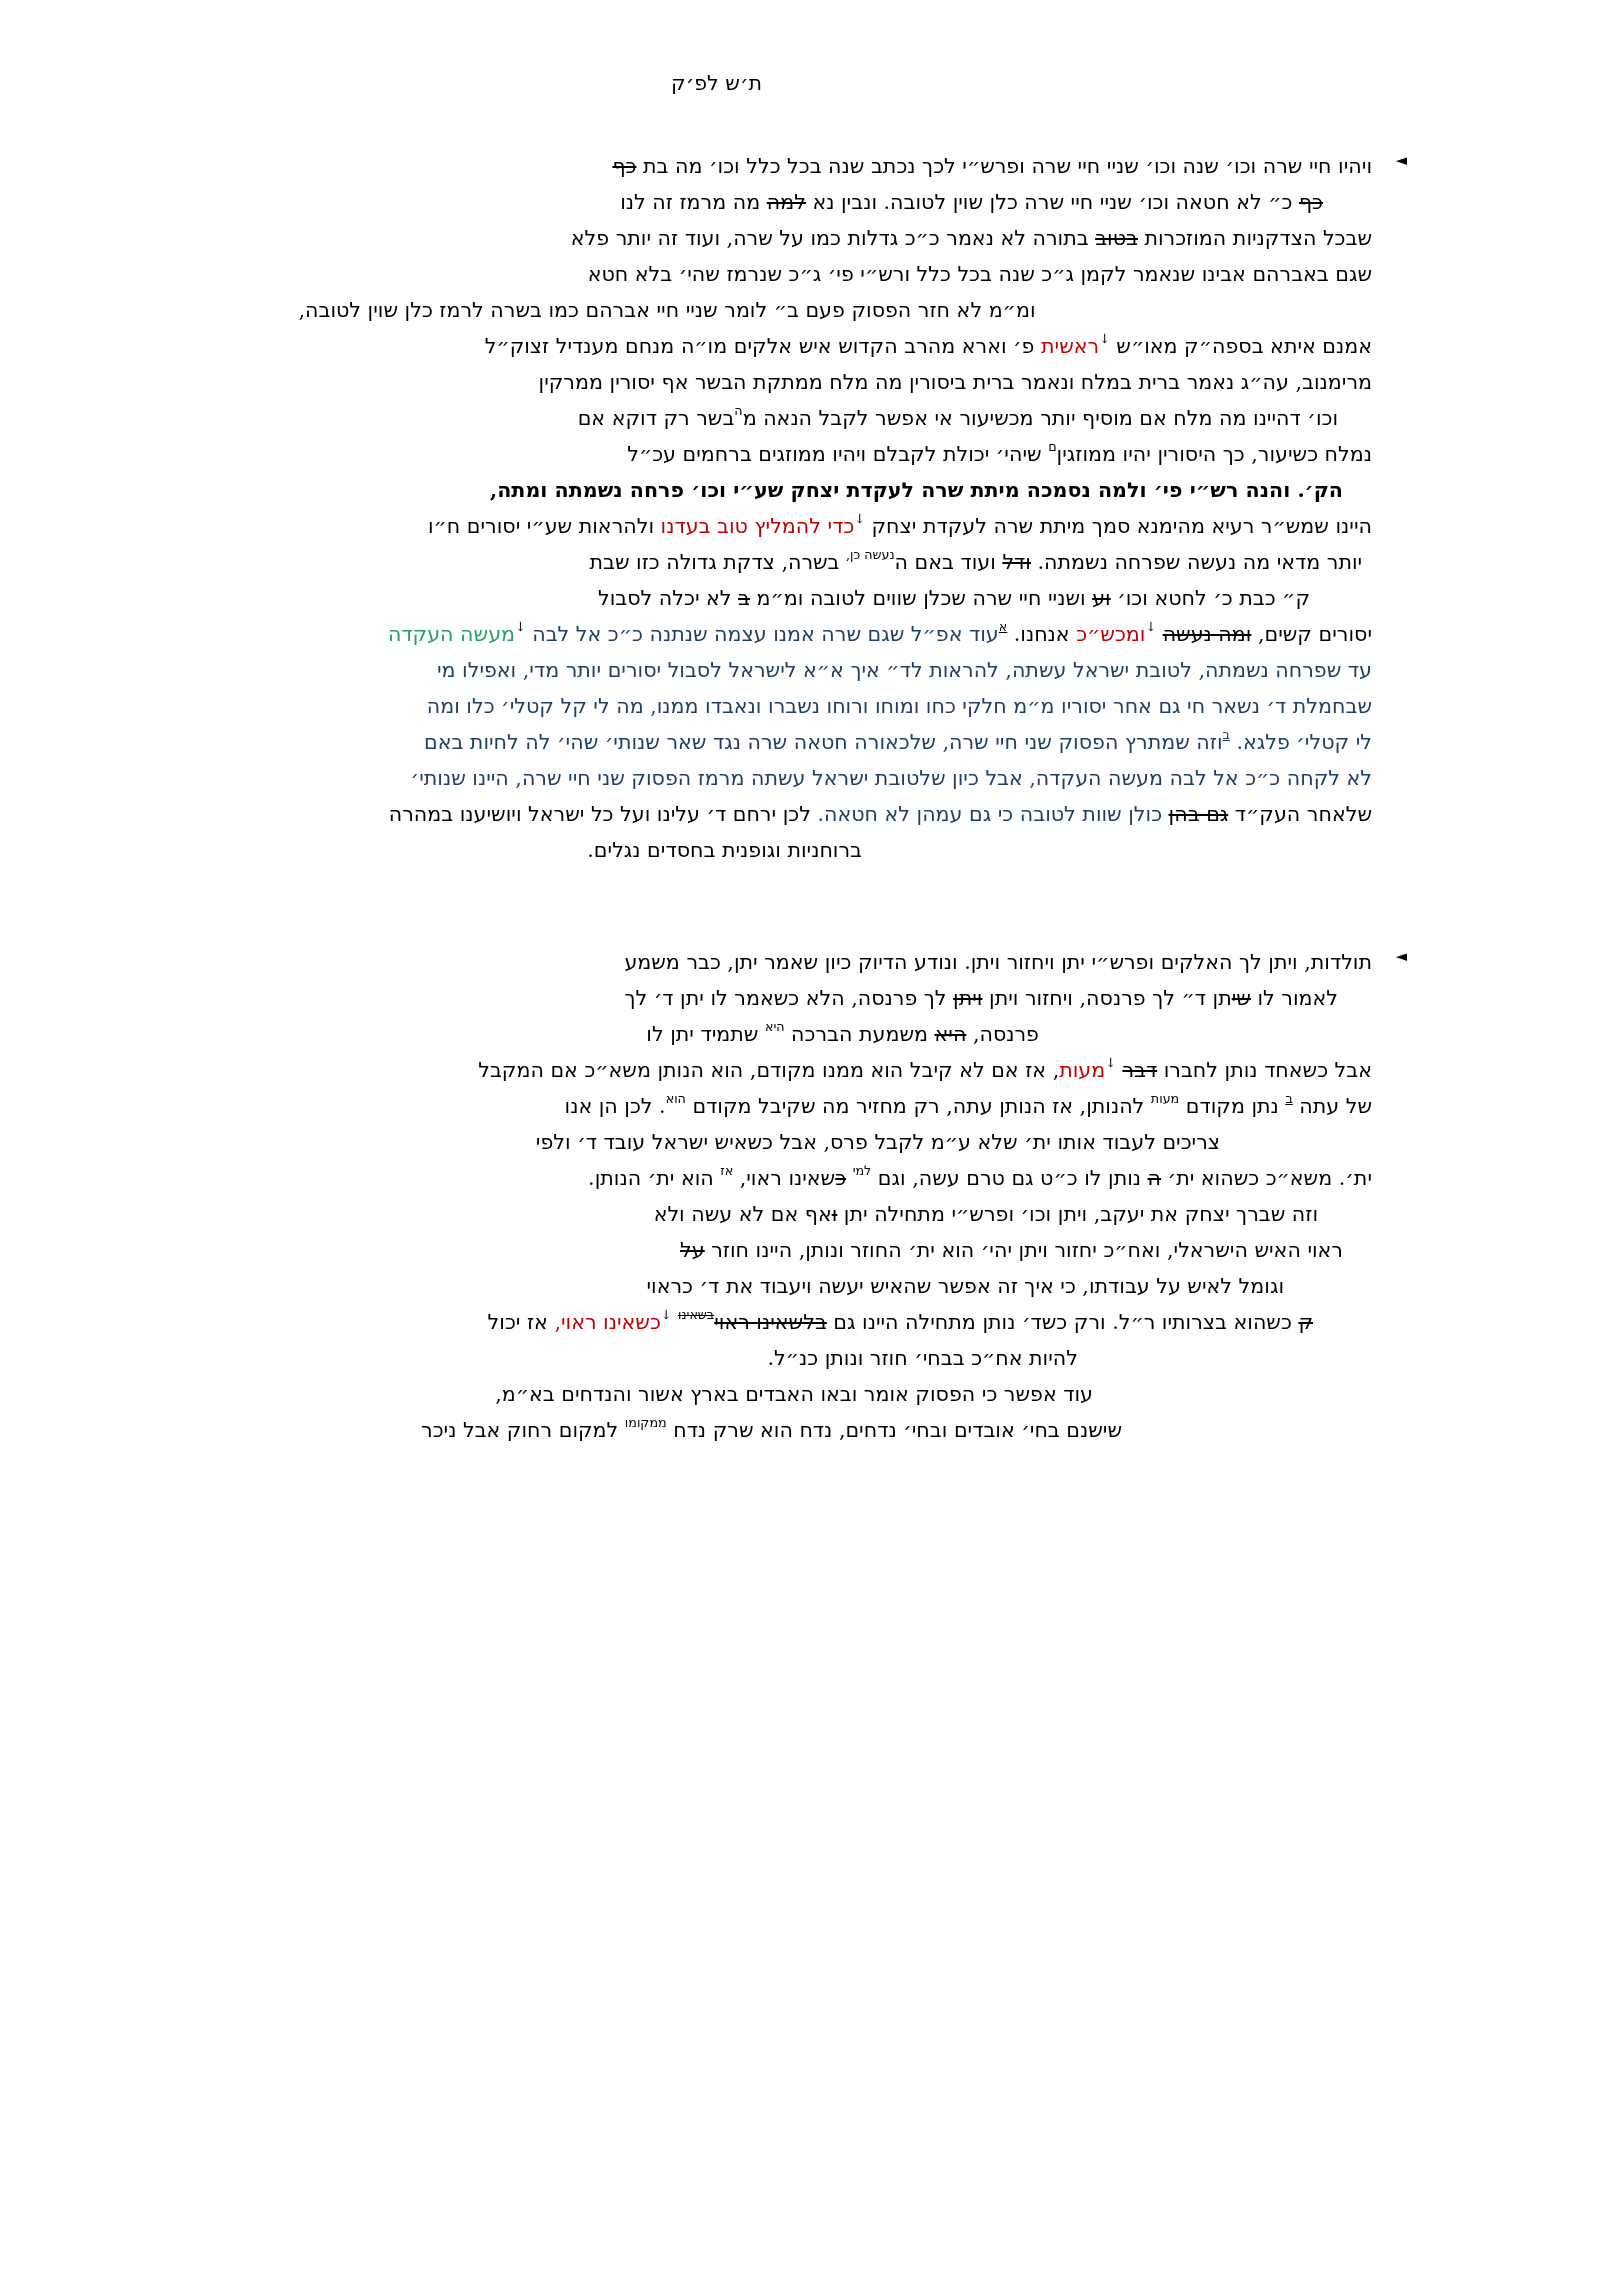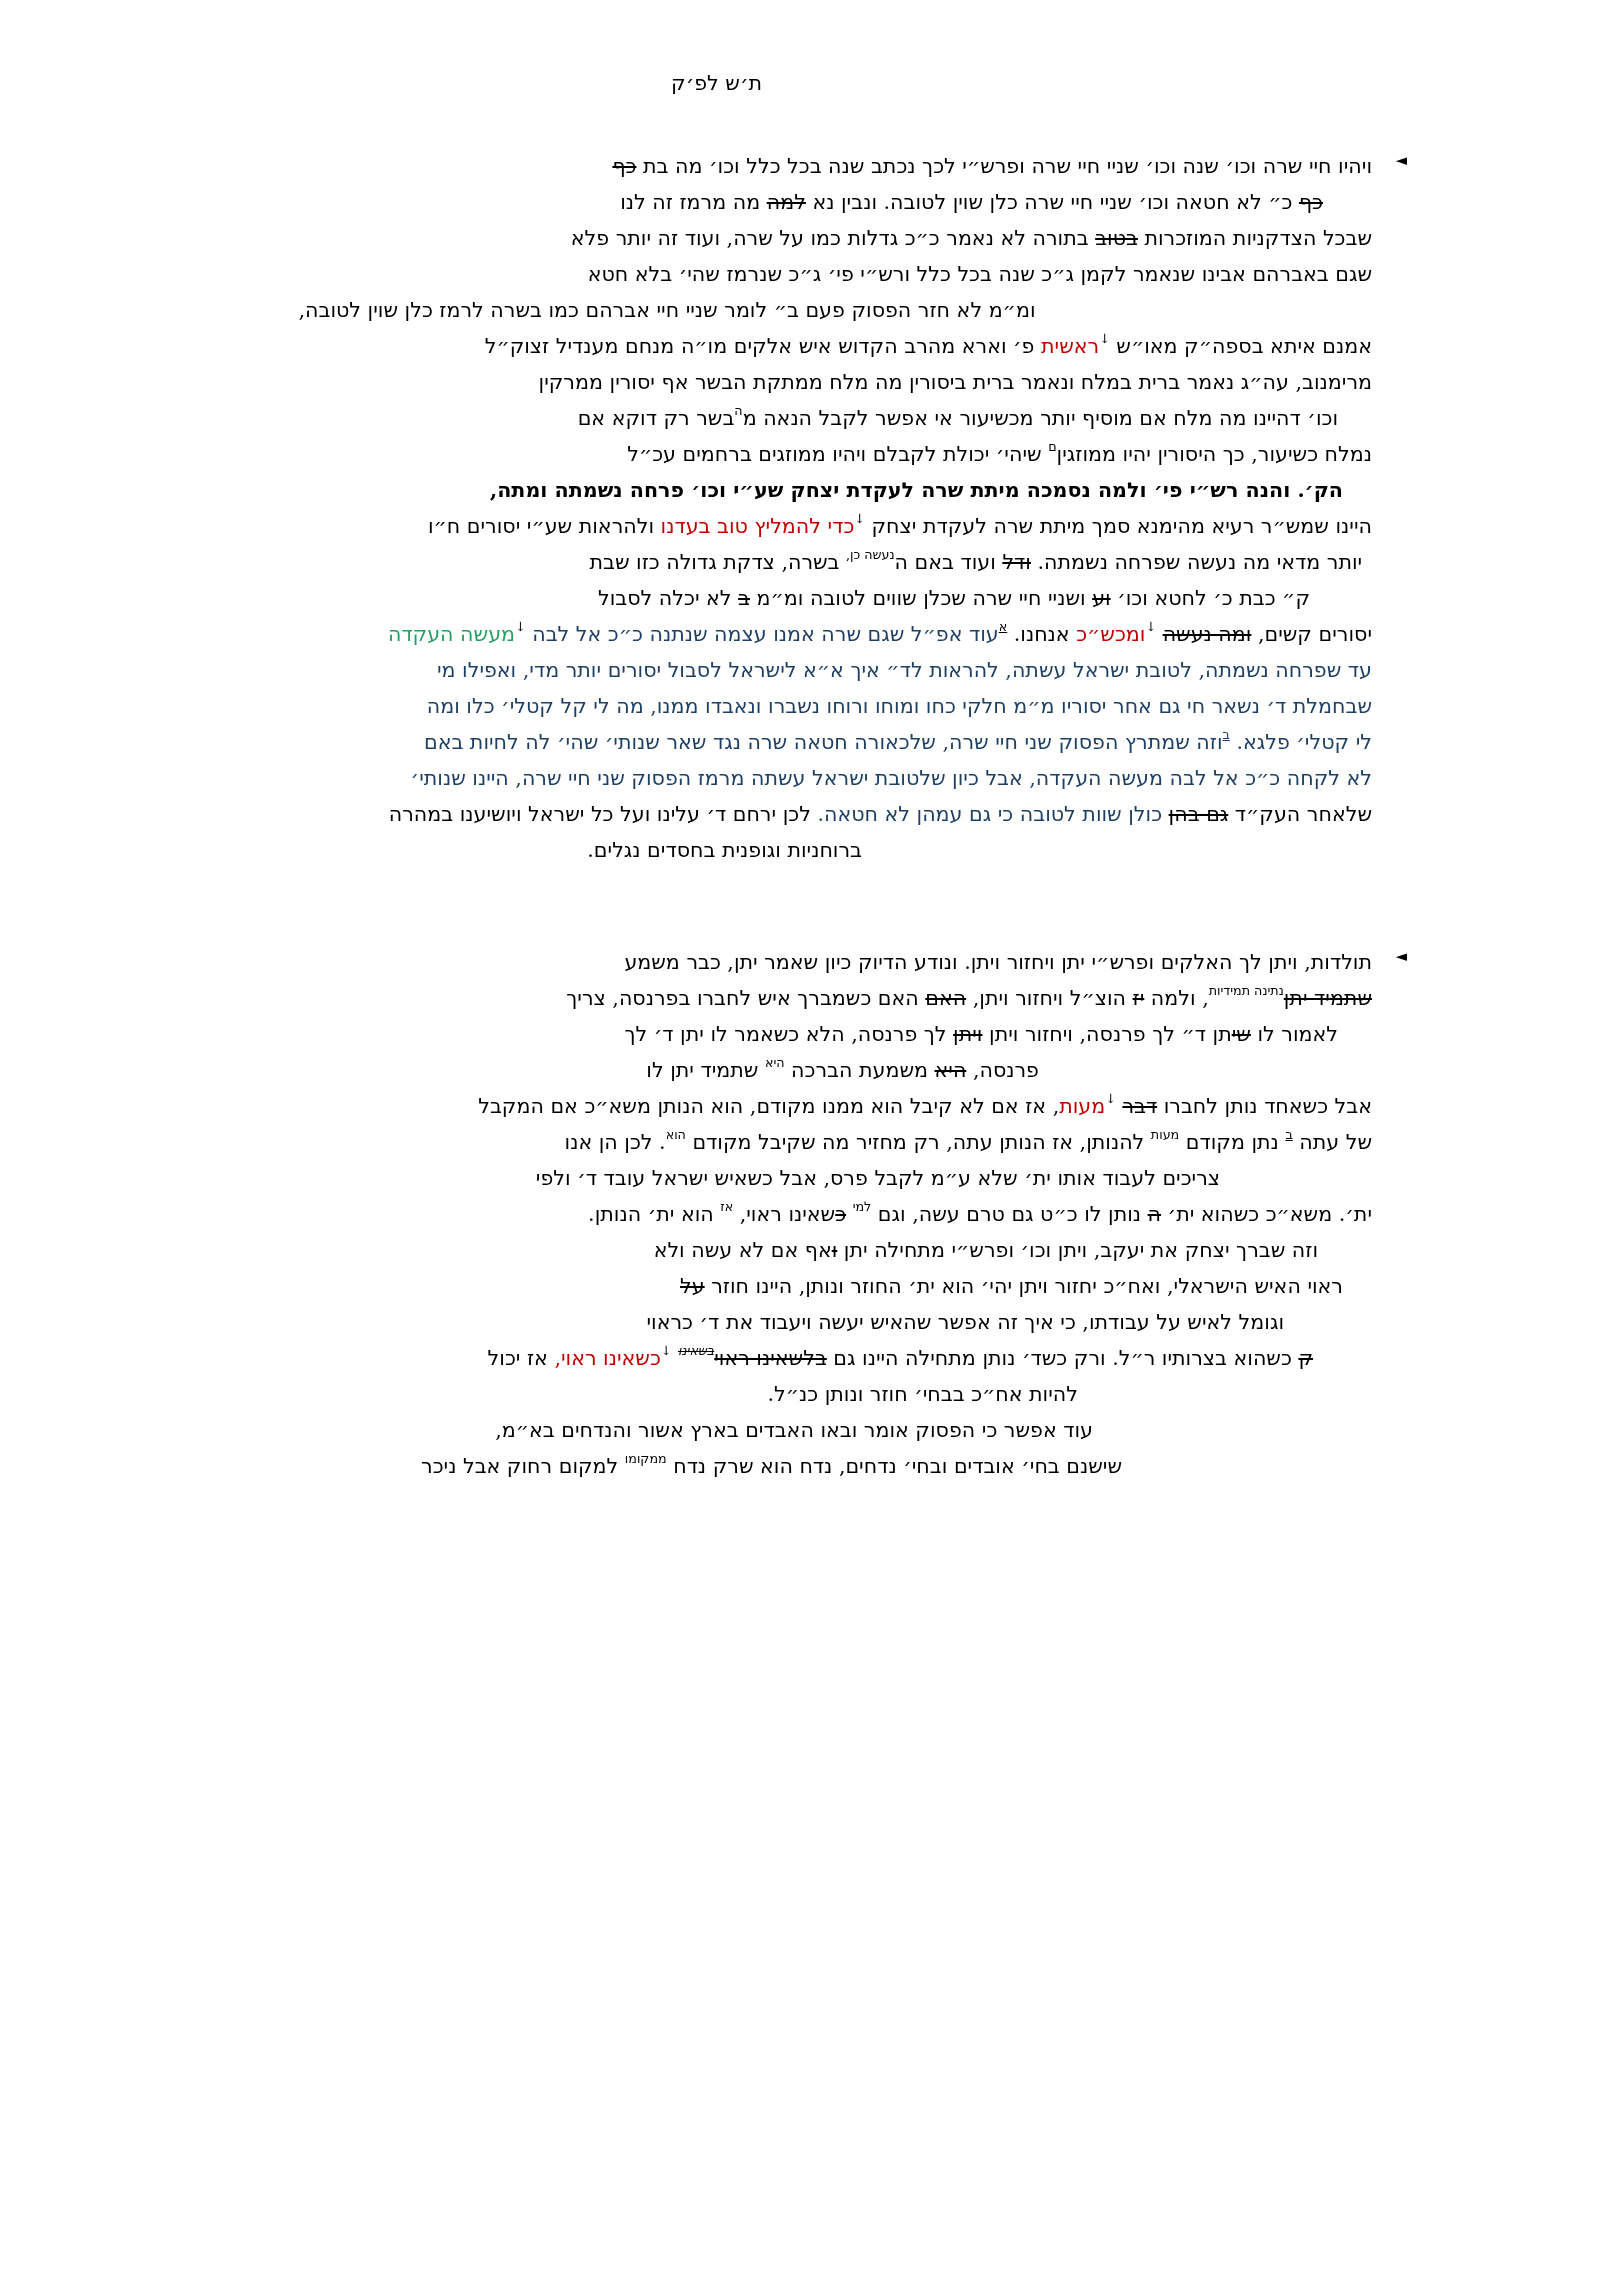--- a/index.html
+++ b/index.html
@@ -27,21 +27,21 @@
   }
   .marker{
     position:absolute;
     right:-35px;top:4.9px;
     font-size:14.7px;color:#000;
     line-height:1;
   }
   .strike{text-decoration:line-through;}
   .underline{text-decoration:underline;}
   .sup{font-size:12.7px;vertical-align:9.8px;line-height:0;}
-  .sup.strike{text-decoration:line-through;font-style:italic;}
+  .sup.strike{text-decoration:line-through;}
   .sup.underline{text-decoration:underline;}
   .c-r{color:#C00000;}
   .c-g{color:#27A163;}
   .c-b{color:#1F4064;}
 </style>
 </head>
 <body>
 
 <div class="doc">
   <div class="page-header">ת׳ש לפ׳ק</div>
@@ -65,21 +65,20 @@
         <div class="line"><span class="seg c-b">עד שפרחה נשמתה, לטובת ישראל עשתה, להראות לד״ איך א״א לישראל לסבול יסורים יותר מדי, ואפילו מי</span></div>
         <div class="line"><span class="seg c-b">שבחמלת ד׳ נשאר חי גם אחר יסוריו מ״מ חלקי כחו ומוחו ורוחו נשברו ונאבדו ממנו, מה לי קל קטלי׳ כלו ומה</span></div>
         <div class="line"><span class="seg c-b">לי קטלי׳ פלגא. </span><span class="seg sup underline c-b">ב</span><span class="seg c-b">וזה שמתרץ הפסוק שני חיי שרה, שלכאורה חטאה שרה נגד שאר שנותי׳ שהי׳ לה לחיות באם</span></div>
         <div class="line"><span class="seg c-b">לא לקחה כ״כ אל לבה מעשה העקדה, אבל כיון שלטובת ישראל עשתה מרמז הפסוק שני חיי שרה, היינו שנותי׳</span></div>
         <div class="line"><span class="seg">שלאחר העק״ד </span><span class="seg strike">גם בהן</span><span class="seg c-b"> כולן שוות לטובה כי גם עמהן לא חטאה.</span><span class="seg"> לכן ירחם ד׳ עלינו ועל כל ישראל ויושיענו במהרה</span></div>
         <div class="line" style="margin-right: 510px;"><span class="seg">ברוחניות וגופנית בחסדים נגלים.</span></div>
       </div>
       <div class="section">
         <span class="marker">◄</span>
         <div class="line"><span class="seg">תולדות, ויתן לך האלקים ופרש״י יתן ויחזור ויתן. ונודע הדיוק כיון שאמר יתן, כבר משמע</span></div>
-        <div class="line"><span class="seg strike">שתמיד יתן</span><span class="seg sup">נתינה תמידיות</span><span class="seg">, ולמה </span><span class="seg strike">יז</span><span class="seg"> הוצ״ל ויחזור ויתן, </span><span class="seg strike">האם</span><span class="seg"> האם כשמברך איש לחברו בפרנסה, צריך</span></div>
         <div class="line" style="margin-right: 34px;"><span class="seg">לאמור לו </span><span class="seg strike">שי</span><span class="seg">תן ד״ לך פרנסה, ויחזור ויתן </span><span class="seg strike">ויתן</span><span class="seg"> לך פרנסה, הלא כשאמר לו יתן ד׳ לך</span></div>
         <div class="line" style="margin-right: 333px;"><span class="seg">פרנסה, </span><span class="seg strike">היא</span><span class="seg"> משמעת הברכה </span><span class="seg sup">היא</span><span class="seg"> שתמיד יתן לו</span></div>
         <div class="line"><span class="seg">אבל כשאחד נותן לחברו </span><span class="seg strike">דבר</span><span class="seg"> </span><span class="seg sup">↓</span><span class="seg c-r">מעות</span><span class="seg">, אז אם לא קיבל הוא ממנו מקודם, הוא הנותן משא״כ אם המקבל</span></div>
         <div class="line"><span class="seg">של עתה </span><span class="seg sup underline">ב</span><span class="seg"> נתן מקודם </span><span class="seg sup">מעות</span><span class="seg"> להנותן, אז הנותן עתה, רק מחזיר מה שקיבל מקודם </span><span class="seg sup">הוא</span><span class="seg">. לכן הן אנו</span></div>
         <div class="line" style="margin-right: 152px;"><span class="seg">צריכים לעבוד אותו ית׳ שלא ע״מ לקבל פרס, אבל כשאיש ישראל עובד ד׳ ולפי</span></div>
         <div class="line"><span class="seg">ית׳. משא״כ כשהוא ית׳ </span><span class="seg strike">ה</span><span class="seg"> נותן לו כ״ט גם טרם עשה, וגם </span><span class="seg sup">למי</span><span class="seg"> </span><span class="seg strike">כ</span><span class="seg">שאינו ראוי, </span><span class="seg sup">אז</span><span class="seg"> הוא ית׳ הנותן.</span></div>
         <div class="line" style="margin-right: 54px;"><span class="seg">וזה שברך יצחק את יעקב, ויתן וכו׳ ופרש״י מתחילה יתן </span><span class="seg strike">ו</span><span class="seg">אף אם לא עשה ולא</span></div>
         <div class="line" style="margin-right: 29px;"><span class="seg">ראוי האיש הישראלי, ואח״כ יחזור ויתן יהי׳ הוא ית׳ החוזר ונותן, היינו חוזר </span><span class="seg strike">על</span></div>
         <div class="line" style="margin-right: 88px;"><span class="seg">וגומל לאיש על עבודתו, כי איך זה אפשר שהאיש יעשה ויעבוד את ד׳ כראוי</span></div>
         <div class="line" style="margin-right: 59px;"><span class="seg strike">ק</span><span class="seg"> כשהוא בצרותיו ר״ל. ורק כשד׳ נותן מתחילה היינו גם </span><span class="seg strike">בלשאינו ראוי</span><span class="seg sup strike">בשאינו</span><span class="seg"> </span><span class="seg sup">↓</span><span class="seg c-r">כשאינו ראוי,</span><span class="seg"> אז יכול</span></div>

